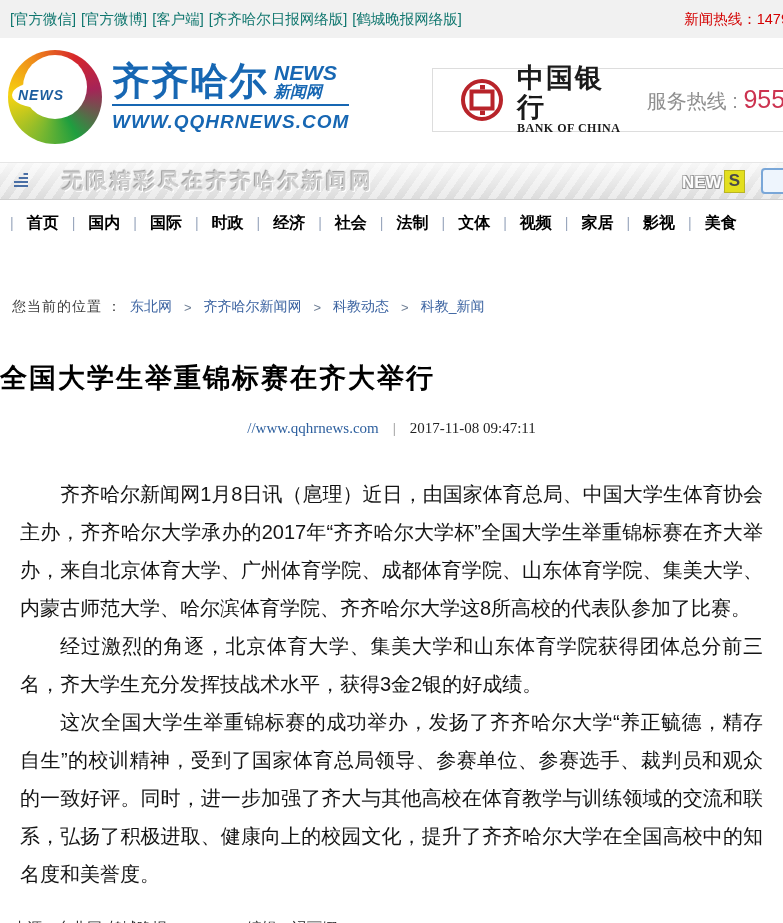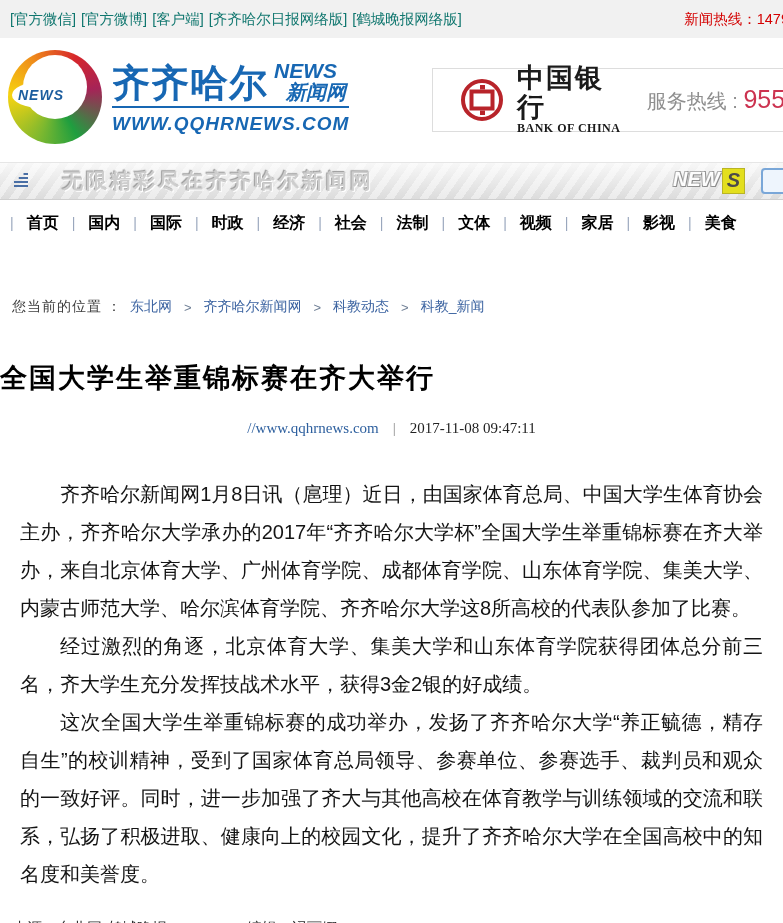--- a/index.html
+++ b/index.html
@@ -28,21 +28,21 @@
   .swirl-news {
     position:absolute; left:4px; top:32px; width:58px; height:26px; border-radius:50%;
     background:#fff; display:flex; align-items:center; justify-content:center;
     color:#1c5d9e; font-weight:bold; font-style:italic; font-size:14px; letter-spacing:1px;
   }
   .logo-text { margin-left:10px; }
   .logo-line1 { display:flex; align-items:flex-end; border-bottom:2px solid #1767b3; padding-bottom:4px; }
   .site-cn { font-size:38px; font-weight:bold; color:#1767b3; letter-spacing:1px; line-height:1; }
   .site-en { margin-left:6px; font-style:italic; font-weight:bold; color:#1767b3; line-height:1; text-align:left; }
   .site-en .en1 { font-size:21px; display:block; }
-  .site-en .en2 { font-size:20px; display:block; margin-top:1px;margin-left:12px; }
+  .site-en .en2 { font-size:16px; display:block; margin-top:1px; }
   .site-url { margin-top:5px; font-size:19px; font-weight:bold; font-style:italic; color:#1767b3; letter-spacing:1px; }
   
   .boc-box {
     position:absolute; left:432px; top:30px; width:382px; height:64px;
     border:1px solid #ddd; background:#fff; display:flex; align-items:center; cursor:pointer;
   }
   .boc-logo { margin-left:28px; width:42px; height:42px; border:4px solid #b8242a; border-radius:50%; position:relative; flex:0 0 auto; }
   .boc-logo::before { content:""; position:absolute; left:50%; top:2px; bottom:2px; width:5px; margin-left:-2.5px; background:#b8242a; }
   .boc-logo::after { content:""; position:absolute; left:50%; top:50%; transform:translate(-50%,-50%); width:17px; height:13px; border:4px solid #b8242a; background:#fff; }
   .boc-name { margin-left:14px; font-family:"Liberation Serif","DejaVu Serif",serif; color:#1a1a1a; }
@@ -59,21 +59,21 @@
   }
   .bldg-icon {
     width:14px; height:16px; flex:0 0 auto;
     background:repeating-linear-gradient(to bottom,#4a6fa5 0 2px,rgba(0,0,0,0) 2px 4px);
     clip-path:polygon(0 42%,34% 42%,34% 16%,68% 16%,68% 0,100% 0,100% 100%,0 100%);
   }
   .banner-slogan {
     flex:1; margin-left:34px; font-size:21px; font-weight:bold; letter-spacing:3px;
     color:#cdcdcd; text-shadow:1px 1px 0 #fff,-1px -1px 1px #9a9a9a;
   }
-  .banner-news { font-style:italic; font-weight:900; font-size:20px; white-space:nowrap; display:flex; align-items:flex-start; }
+  .banner-news { font-weight:900; font-size:17px; white-space:nowrap; display:flex; align-items:flex-end; }
   .banner-news .new { color:#fdfdfd; text-shadow:1px 1px 0 #8d8d8d,-1px -1px 0 #b5b5b5,1px -1px 0 #999,-1px 1px 0 #999; letter-spacing:0; }
   .banner-news .s { margin-left:2px; background:#e3df1e; color:#4a4a4a; padding:0 4px 1px; border:1px solid #b9b424; }
   .banner-endbox { width:30px; height:26px; border:2px solid #7aa7d8; background:#eef5fd; border-radius:4px; margin-left:16px; margin-right:-22px; flex:0 0 auto; }
   
   .nav {
     margin-top:6px; height:34px; display:flex; align-items:center;
     padding-left:10px; white-space:nowrap; overflow:hidden; background:#fff;
   }
   .nav .nav-item { color:#000000; font-size:16px; font-weight:bold; padding:0 13px; cursor:pointer; }
   .nav .sep { color:#9aa7bd; font-size:14px; }

